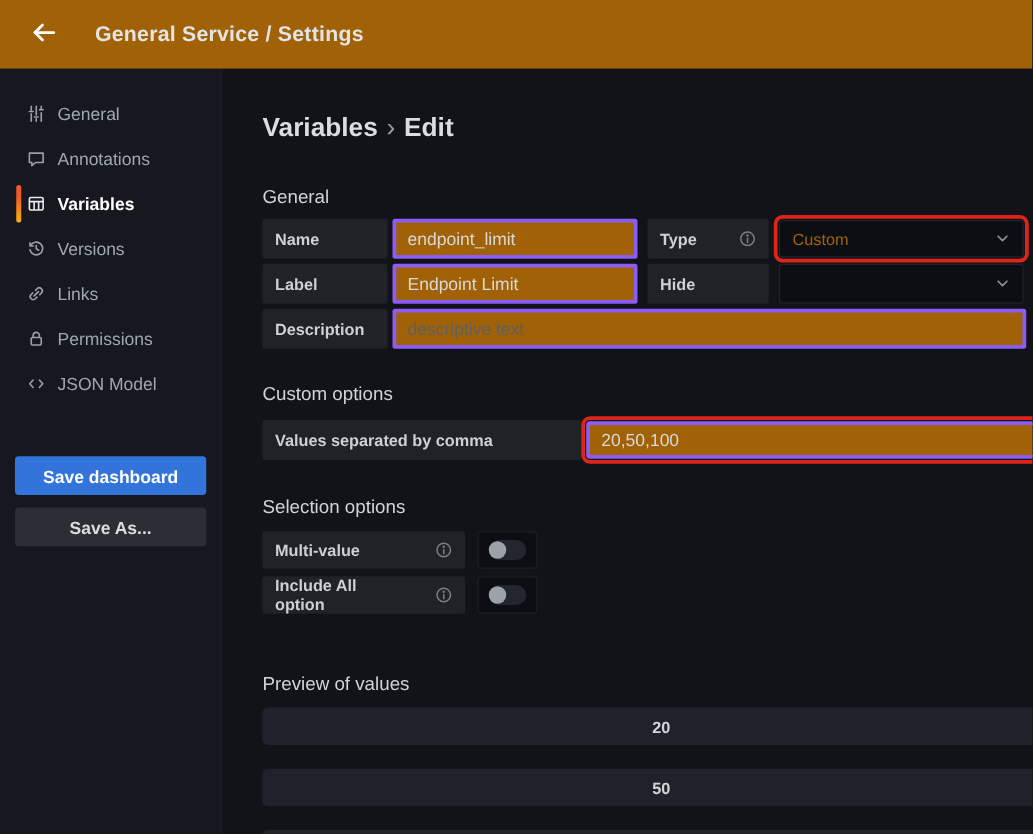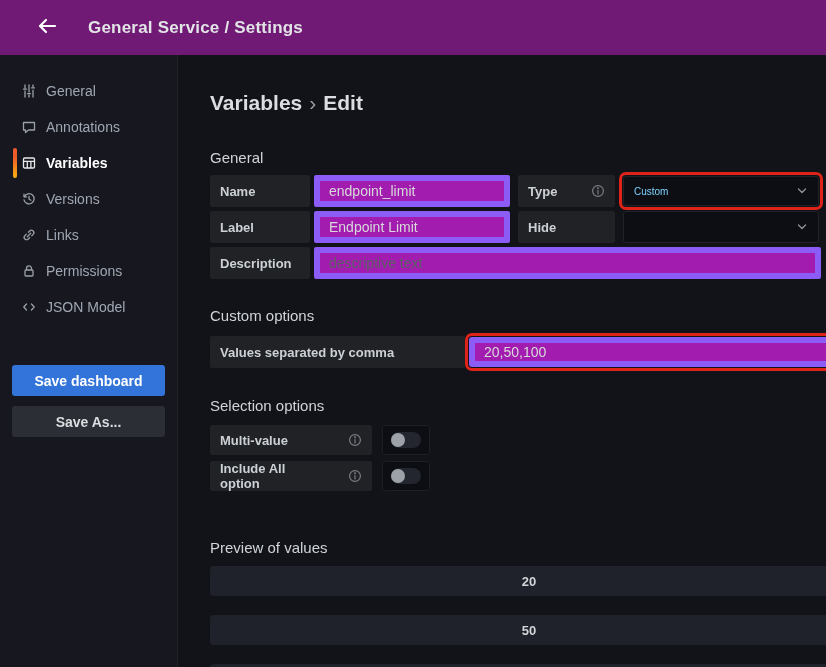--- a/index.html
+++ b/index.html
@@ -5,22 +5,22 @@
   * { margin:0; padding:0; box-sizing:border-box; }
   html,body { width:826px; height:667px; }
   body {
     font-family:"Liberation Sans", sans-serif;
     background:#111318;
     color:#d8d9da;
     overflow:hidden;
   }
   
   .topbar {
-    height:55px; background:#701a75;
-    display:flex; align-items:center; padding:0 28px;
+    height:55px; background:#a16207;
+    display:flex; align-items:center; padding:0 16px;
   }
   .back-btn {
     width:38px; height:38px; display:flex; align-items:center; justify-content:center;
     cursor:pointer; background:transparent; border:none;
   }
   .topbar-title { font-size:17px; font-weight:600; color:#e3e4e6; margin-left:22px; letter-spacing:.2px; }
   
   .shell { display:flex; height:612px; }
   .sidebar {
     width:178px; background:#17181f; padding-top:18px; flex-shrink:0;
@@ -60,32 +60,32 @@
   .field-label {
     background:#202226; height:32px; display:flex; align-items:center;
     padding:0 10px; font-size:13px; font-weight:600; color:#ccd1d6;
     margin-right:4px; border-radius:2px; flex-shrink:0;
   }
   .w-label { width:100px; }
   .w-label2 { width:97px; justify-content:space-between; margin-left:8px; }
   .w-values { width:255px; }
   .w-toggle-label { width:162px; justify-content:space-between; }
   .text-input {
-    background:#a21caf; border:6px solid #8b5cf6; border-radius:2px;
+    background:#a16207; border:3px solid #8b5cf6; border-radius:2px;
     height:32px; color:#d8d9da; font-size:14px; padding:0 9px;
     font-family:"Liberation Sans", sans-serif; outline:none;
   }
   .text-input::placeholder { color:#5c6066; }
   .w-196 { width:196px; }
   .w-grow { width:507px; }
   .w-379 { width:379px; height:30px; }
   .select {
     background:#0d0e13; border:1px solid #202227; border-radius:3px;
     height:30px; width:196px; display:flex; align-items:center; justify-content:space-between;
-    padding:0 10px; font-size:10px; color:#7dd3fc; cursor:pointer;
+    padding:0 10px; font-size:13px; color:#a16207; cursor:pointer;
   }
   .red-ring { outline:3px solid #e02318; outline-offset:1px; border-radius:3px; }
   .chevron svg { stroke:#8e9096; display:block; }
   .info-icon { display:flex; }
   .info-icon svg { stroke:#797d84; }
   .values-wrap { position:relative; display:flex; align-items:center; }
   .resize-handle { position:absolute; right:-10px; bottom:-7px; }
   .resize-handle svg { stroke:#6b6f76; display:block; }
   
   .toggle-row { display:flex; align-items:center; margin-bottom:6px; }

